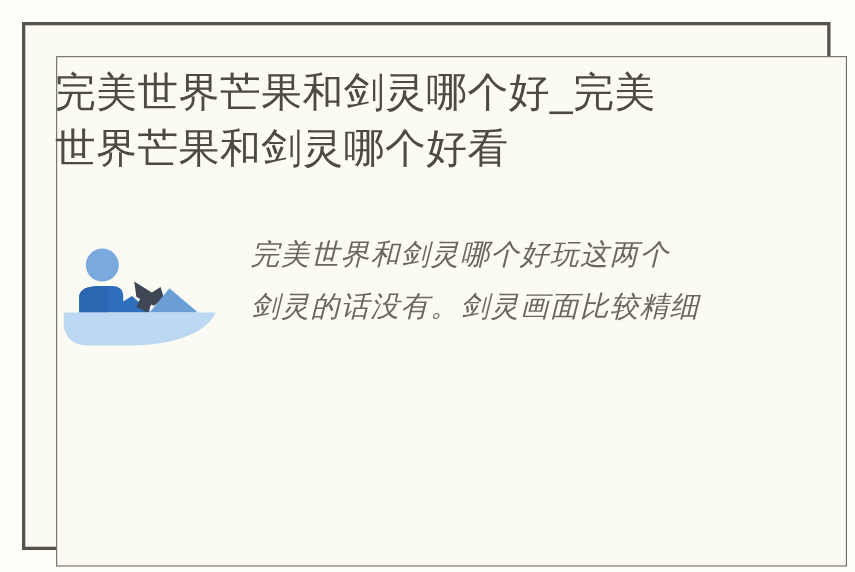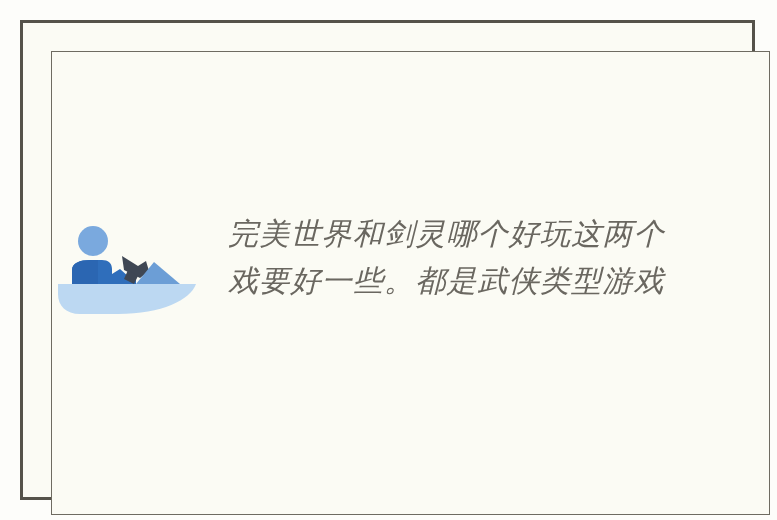--- a/index.html
+++ b/index.html
@@ -79,39 +79,43 @@
     display: block;
   }
 
   
   .body-text {
     flex: 1 1 auto;
     padding-left: 18px;
     padding-top: 10px;
   }
   .body-line {
-    font-family: Liberation Sans, sans-serif;
-    font-size: 30px;
+    font-family: Liberation Mono, monospace;
+    font-size: 26px;
     line-height: 47px;
     color: #6a6760;
     letter-spacing: 1.2px;
     white-space: nowrap;
     font-style: italic;
     font-weight: 400;
   }
 </style>
 </head>
 <body>
 
 <div id="page">
 
   <div class="frame-outer">
     <div class="frame-inner"></div>
   </div>
 
+  <div class="title-block">
+    <div class="title-line">完美世界芒果和剑灵哪个好_完美</div>
+    <div class="title-line">世界芒果和剑灵哪个好看</div>
+  </div>
 
   <div class="content-row">
 
     <div class="illus">
       <svg width="152" height="100" viewBox="0 0 152 100" xmlns="http://www.w3.org/2000/svg">
 
         <circle cx="43" cy="19" r="15" fill="#7aa9de"></circle>
 
         <path d="M22 48 C22 41 30 38 40 38 L52 38 C58 38 62 41 62 47
                  L62 52 L70 47 L79 55 L86 51 L86 62 L22 62 Z" fill="#2f6ebb"></path>
@@ -121,18 +125,18 @@
         <path d="M78 48 L88 54 L84 62 L74 57 Z" fill="#3f4754"></path>
 
         <path d="M86 62 L104 40 L130 62 Z" fill="#6c9ed6"></path>
 
         <path d="M8 62 L146 62 C140 78 112 92 68 92 L30 92 C16 92 8 84 8 72 Z" fill="#bcd8f2"></path>
       </svg>
     </div>
 
     <div class="body-text">
       <div class="body-line">完美世界和剑灵哪个好玩这两个</div>
-      <div class="body-line">戏要好一些。都是武侠类型游戏</div>
+      <div class="body-line">剑灵的话没有。剑灵画面比较精细</div>
     </div>
 
   </div>
 
 </div>
 
 </body></html>

